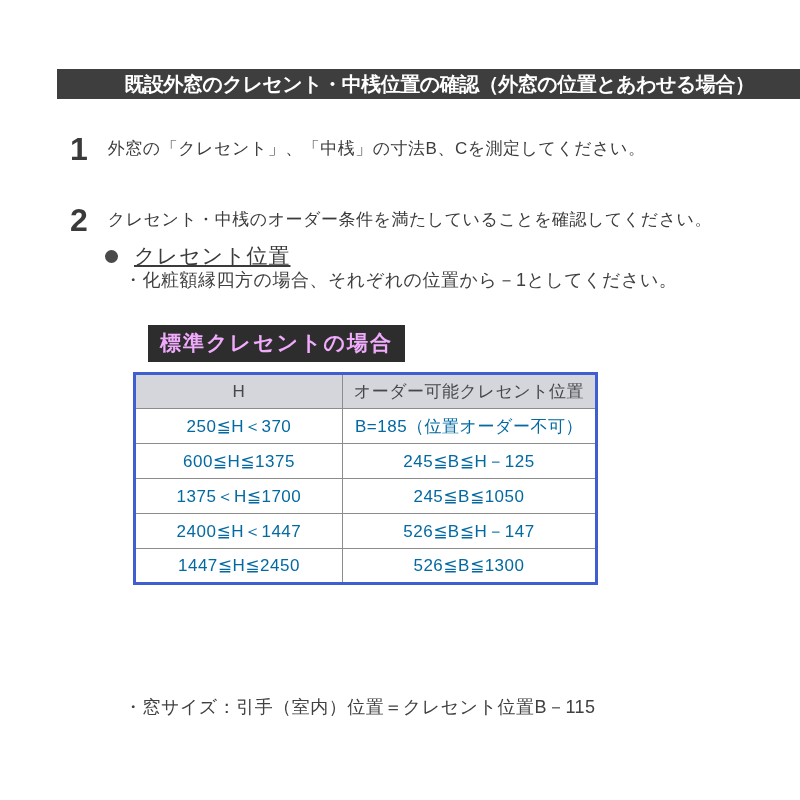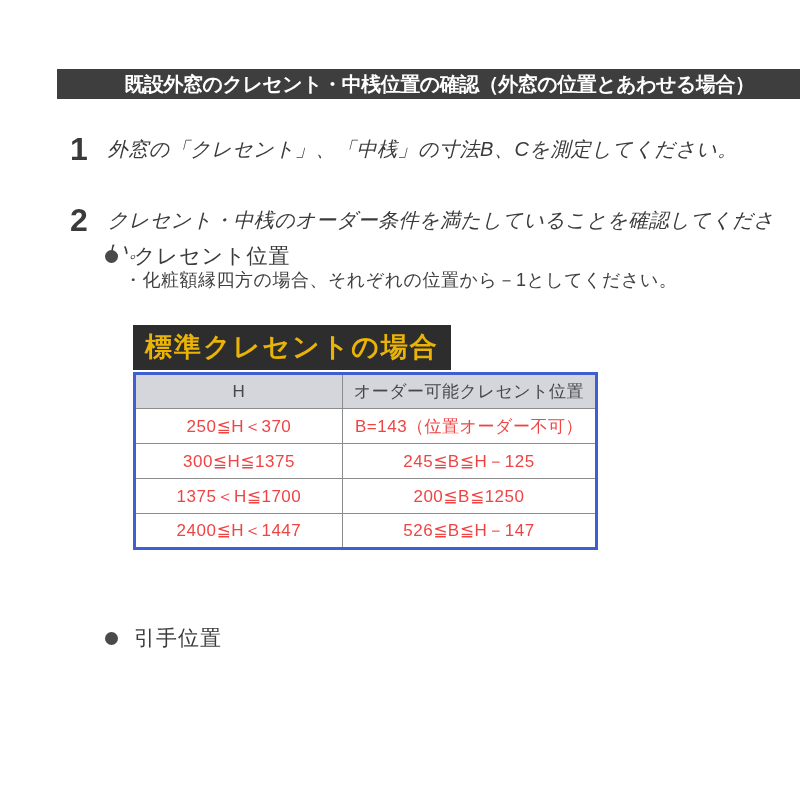--- a/index.html
+++ b/index.html
@@ -33,34 +33,33 @@
   .step-1 { top: 84px; }
   .step-2 { top: 155px; }
   .step-num {
     font-size: 32px;
     font-weight: bold;
     color: #3a3a3a;
     line-height: 30px;
     margin-right: 10px;
   }
   .step-text {
-    font-size: 20px;
+    font-size: 17px;
     color: #3b3b3b;
     line-height: 30px;
     letter-spacing: 0.5px;
-    font-style: italic;
   }
 
   
   .bullet-heading {
     position: absolute;
     left: 55px;
     display: flex; align-items: center;
   }
-  .bh-crescent { top: 192px; }
+  .bh-crescent { top: 192px; text-decoration: underline; }
   .bh-handle { top: 574px; }
   .bullet-dot {
     width: 13px; height: 13px;
     background: #4a4a4a;
     border-radius: 50%;
     margin-right: 6px;
     flex: 0 0 auto;
   }
   .bullet-heading .bh-label {
     font-size: 21px;
@@ -78,24 +77,24 @@
     white-space: nowrap;
   }
   .note-crescent { top: 228px; }
   .note-handle-1 { top: 617px; }
   .note-handle-2 { top: 655px; }
   .note-handle-3 { top: 693px; }
 
   
   .black-label {
     position: absolute;
-    left: 93px; top: 285px;
+    left: 108px; top: 285px;
     background: #2d2d2d;
-    color: #eab308;
-    font-size: 27px;
+    color: #f0abfc;
+    font-size: 21px;
     font-weight: bold;
     letter-spacing: 2px;
     padding: 4px 12px 5px 12px;
     white-space: nowrap;
   }
 
   
   .crescent-table {
     position: absolute;
     left: 93px; top: 332px;
@@ -110,21 +109,21 @@
     height: 35px;
     font-size: 17px;
     letter-spacing: 0.5px;
     padding: 0 4px;
   }
   .crescent-table th {
     background: #d4d6db;
     color: #44484e;
     font-weight: normal;
   }
-  .crescent-table td { color: #ef4444; }
+  .crescent-table td { color: #0369a1; }
   .col-h { width: 45%; }
   .col-order { width: 55%; }
 
   
   .bottom-bar {
     position: absolute;
     left: 30px; top: 772px;
     width: 738px; height: 14px;
     background: #424242;
   }
@@ -160,38 +159,39 @@
   <table class="crescent-table">
     <thead>
       <tr>
         <th class="col-h">H</th>
         <th class="col-order">オーダー可能クレセント位置</th>
       </tr>
     </thead>
     <tbody>
       <tr>
         <td>250≦H＜370</td>
-        <td>B=143（位置オーダー不可）</td>
+        <td>B=185（位置オーダー不可）</td>
       </tr>
       <tr>
-        <td>300≦H≦1375</td>
+        <td>600≦H≦1375</td>
         <td>245≦B≦H－125</td>
       </tr>
       <tr>
         <td>1375＜H≦1700</td>
-        <td>200≦B≦1250</td>
+        <td>245≦B≦1050</td>
       </tr>
       <tr>
         <td>2400≦H＜1447</td>
         <td>526≦B≦H－147</td>
       </tr>
+      <tr>
+        <td>1447≦H≦2450</td>
+        <td>526≦B≦1300</td>
+      </tr>
     </tbody>
   </table>
 
-  <div class="bullet-heading bh-handle">
-    <span class="bullet-dot"></span>
-    <span class="bh-label">引手位置</span>
-  </div>
 
+  <div class="subnote note-handle-2">・窓サイズ：引手（室内）位置＝クレセント位置B－115</div>
 
   <div class="bottom-bar"></div>
 
 </div>
 
 </body></html>

